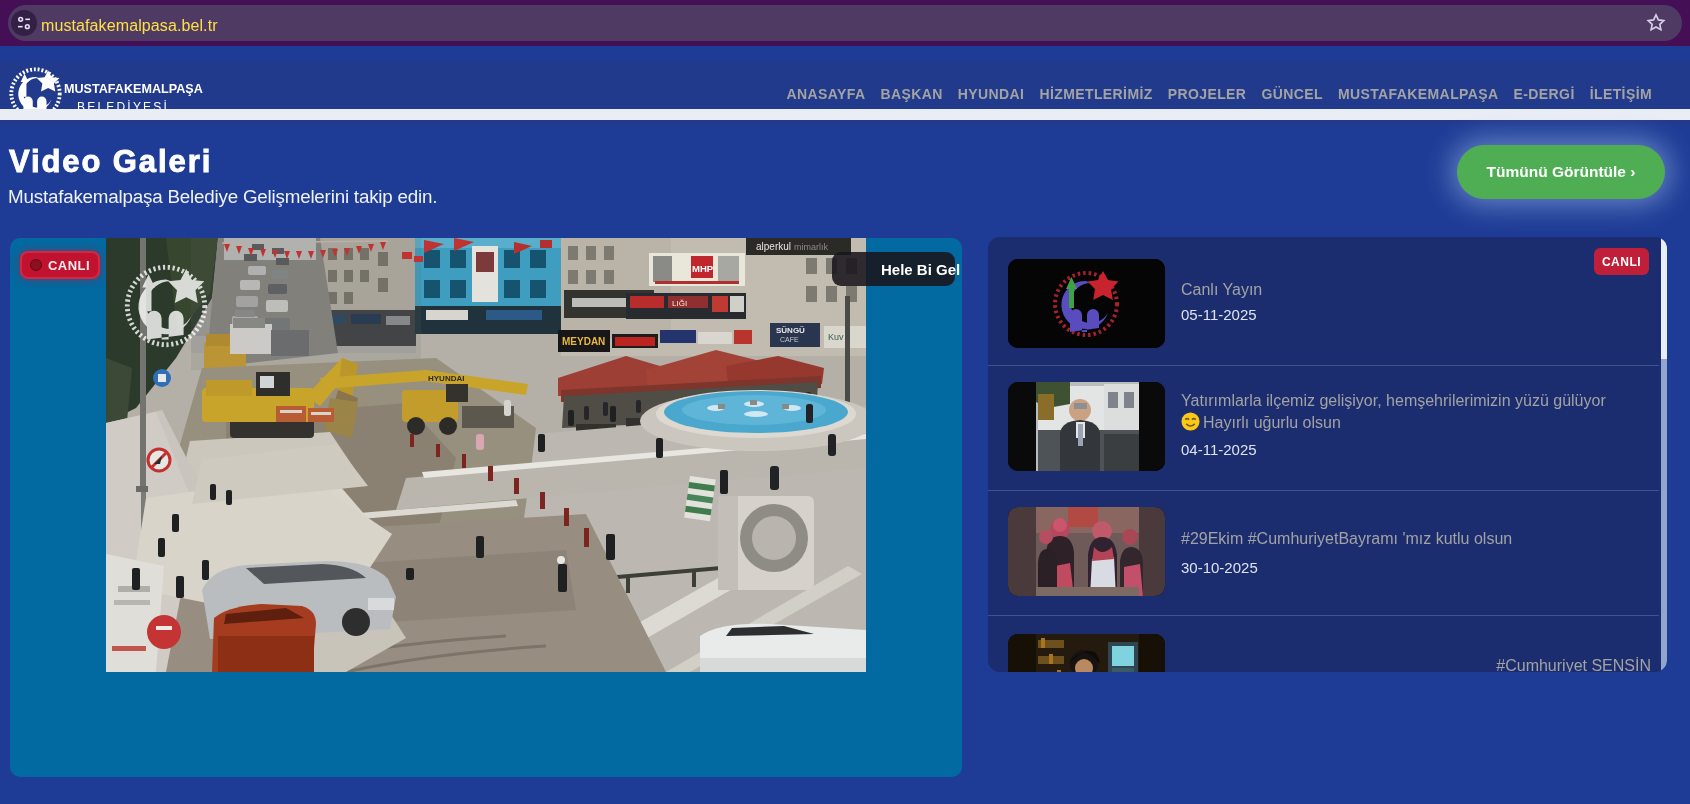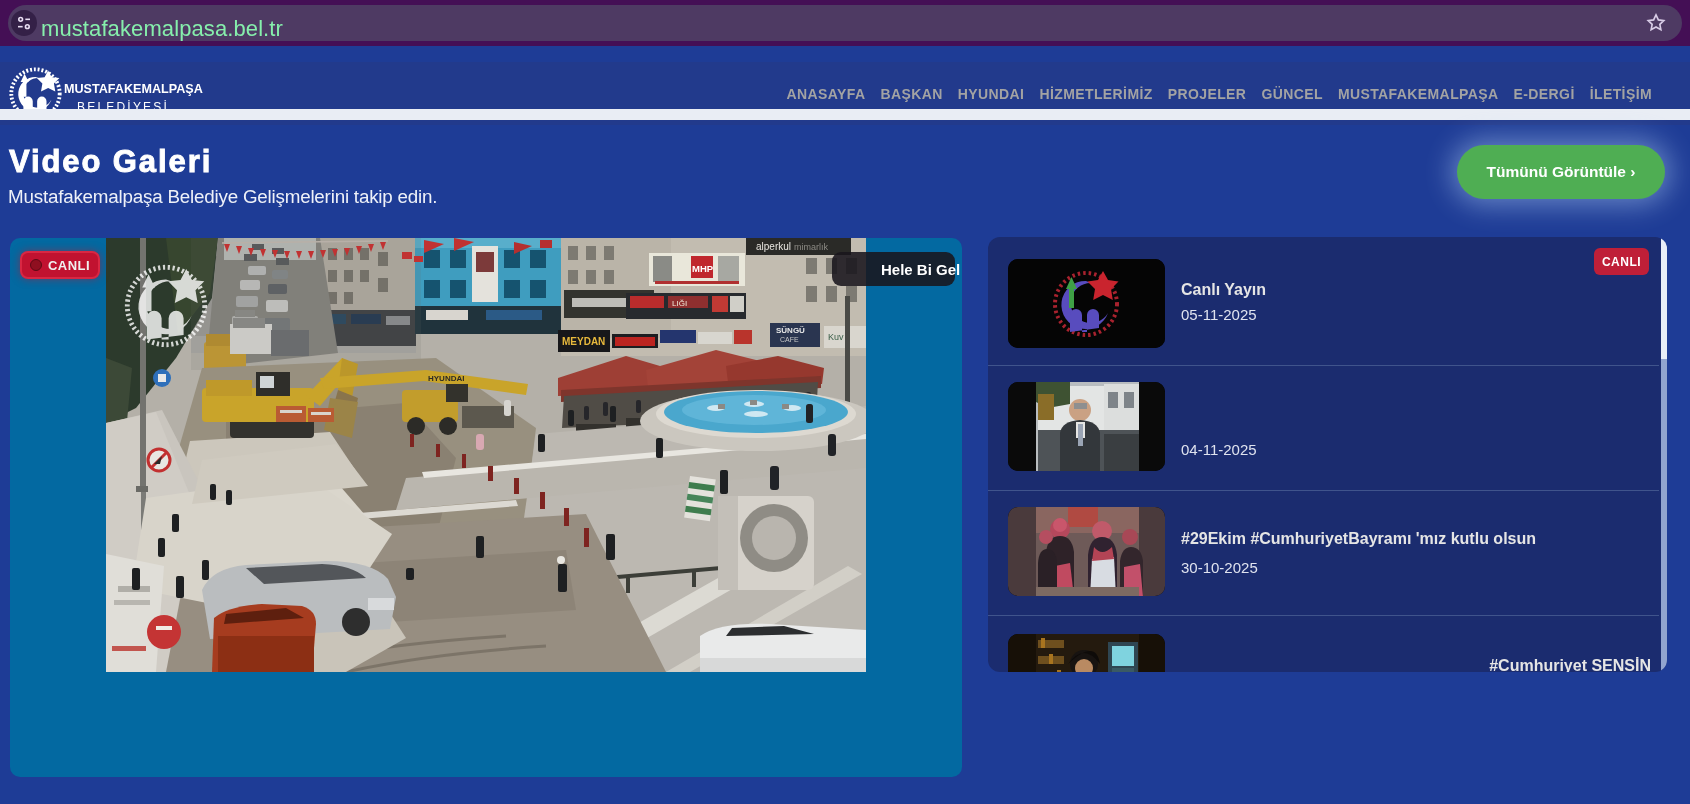--- a/index.html
+++ b/index.html
@@ -4,21 +4,21 @@
 <title>Video Galeri</title>
 <style>
   * { margin:0; padding:0; box-sizing:border-box; }
   html,body { width:1690px; height:804px; overflow:hidden; }
   body { font-family:"Liberation Sans", sans-serif; background:#1e3c96; position:relative; }
 
   
   .chrome { position:absolute; left:0; top:0; width:1690px; height:46px; background:#440f55; }
   .urlbar { position:absolute; left:8px; top:5px; width:1674px; height:36px; background:#4e3a63; border-radius:18px; }
   .urlicon { position:absolute; left:3px; top:5px; width:26px; height:26px; border-radius:50%; background:#342047; }
-  .urltext { position:absolute; left:33px; top:13px; color:#86efac; font-size:22px; letter-spacing:0.1px; line-height:1; }
+  .urltext { position:absolute; left:33px; top:13px; color:#fde047; font-size:16px; letter-spacing:0.1px; line-height:1; }
   .star { position:absolute; right:15px; top:7px; }
 
   
   .nav { position:absolute; left:0; top:62px; width:1690px; height:63px; background:#223a8c; }
   .logo-wrap { position:absolute; left:8px; top:4px; }
   .logo-text { position:absolute; left:64px; top:20px; color:#fff; }
   .logo-text .l1 { font-size:12.6px; font-weight:bold; letter-spacing:0px; }
   .logo-text .l2 { font-size:12px; letter-spacing:2.2px; margin-top:4px; margin-left:13px; }
   .menu { position:absolute; right:38px; top:0; height:63px; display:flex; align-items:center; gap:15px; }
   .menu a { color:#a3a3a3; font-size:14px; font-weight:bold; letter-spacing:0.4px; text-decoration:none; white-space:nowrap; }
@@ -43,21 +43,21 @@
   .hele { position:absolute; left:822px; top:14px; width:123px; height:34px; background:rgba(25,22,28,0.88);
           border-radius:9px; display:flex; align-items:center;padding-left:35px; }
   .hele .note { margin-left:7px; width:22px; height:22px; }
   .hele .t { color:#fff; font-size:15px; font-weight:bold; margin-left:7px; white-space:nowrap; }
   .wmark { position:absolute; left:110px; top:24px; width:92px; height:88px; opacity:0.8; }
 
   
   .card { position:absolute; left:988px; top:237px; width:679px; height:435px; background:#1b2c6f; border-radius:12px; overflow:hidden; }
   .row { position:absolute; left:0; width:671px; }
   .row .thumb { position:absolute; left:20px; width:157px; height:89px; border-radius:10px; overflow:hidden; background:#000; }
-  .row .title { position:absolute; left:193px; color:#e5e5e5; font-size:16px; font-weight:bold; line-height:22px; width:470px; }
+  .row .title { position:absolute; left:193px; color:#a3a3a3; font-size:16px; font-weight:normal; line-height:22px; width:470px; }
   .row .date { position:absolute; left:193px; color:#dfe3ef; font-size:15px; line-height:1; }
   .sep { position:absolute; left:0; width:671px; height:1px; background:#40548c; }
   .canli-r { position:absolute; left:606px; top:11px; width:55px; height:27px; background:#bf1f38; border-radius:6px;
              color:#fff; font-size:12px; font-weight:bold; letter-spacing:0.5px; display:flex; align-items:center; justify-content:center; }
   .sbar-track { position:absolute; left:673px; top:0; width:6px; height:435px; background:#92a5cf; }
   .sbar-thumb { position:absolute; left:673px; top:0; width:6px; height:122px; background:#e8eef8; }
 </style>
 </head>
 <body>
 
@@ -551,20 +551,26 @@
         <rect x="96" y="52" width="35" height="37" fill="#3a3e41"></rect>
         <g>
           <circle cx="72" cy="28" r="11" fill="#caa183"></circle>
           <rect x="66" y="21" width="13" height="6" fill="#8e8f90"></rect>
           <path d="M52 89 v-38 q2 -12 20 -13 q18 1 20 13 v38z" fill="#33373b"></path>
           <rect x="68" y="40" width="9" height="16" fill="#e6e6e4"></rect>
           <rect x="70" y="42" width="5" height="22" fill="#9aa4b4"></rect>
         </g>
       </svg>
     </div>
+    <div class="title" style="top:25px;">Yatırımlarla ilçemiz gelişiyor, hemşehrilerimizin yüzü gülüyor<br><svg width="19" height="19" viewBox="0 0 20 20" style="vertical-align:-3px;margin-right:3px">
+          <circle cx="10" cy="10" r="9.5" fill="#fac817"></circle>
+          <path d="M4.5 8 q2 -2 4 0" stroke="#7a5a10" stroke-width="1.6" fill="none"></path>
+          <path d="M11.5 8 q2 -2 4 0" stroke="#7a5a10" stroke-width="1.6" fill="none"></path>
+          <path d="M5.5 12.5 q4.5 4.5 9 0" stroke="#7a5a10" stroke-width="1.7" fill="none"></path>
+        </svg>Hayırlı uğurlu olsun</div>
     <div class="date" style="top:77px;">04-11-2025</div>
   </div>
   <div class="sep" style="top:253px;"></div>
   <div class="row" style="top:253px;height:125px;">
     <div class="thumb" style="top:17px;">
       <svg width="157" height="90" viewBox="0 0 157 90">
         <rect width="157" height="90" fill="#4a3a3c"></rect>
         <rect x="28" y="0" width="103" height="90" fill="#6e5a58"></rect>
         <rect x="28" y="0" width="103" height="26" fill="#8a6660"></rect>
         <rect x="60" y="0" width="30" height="20" fill="#b04a42"></rect>

